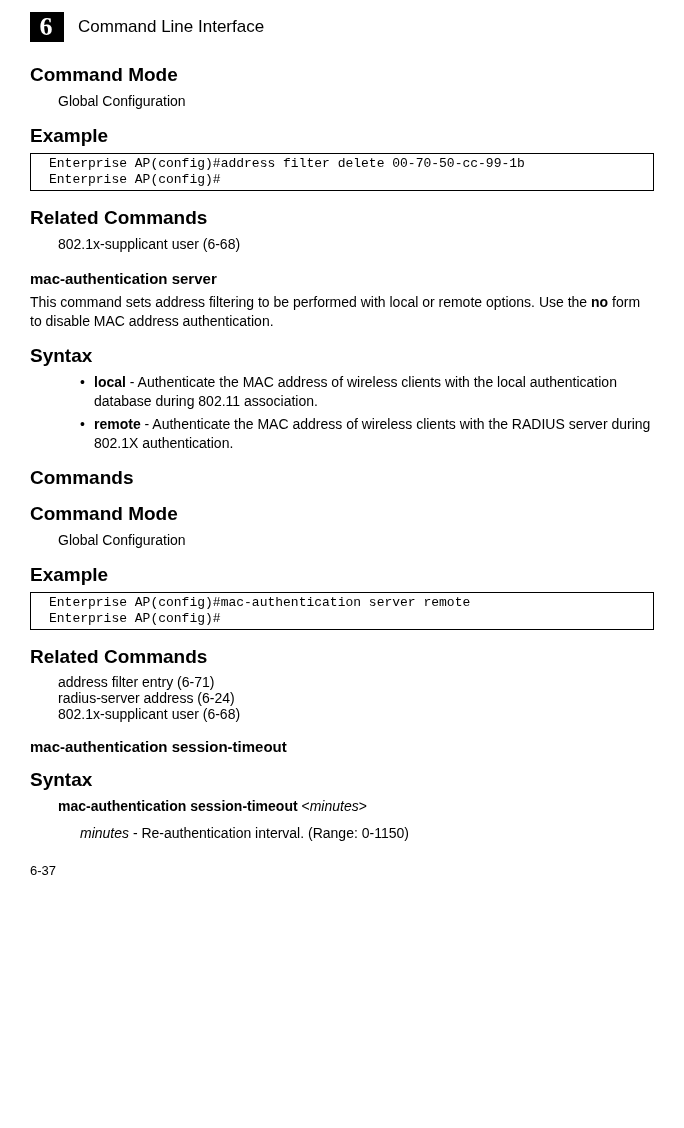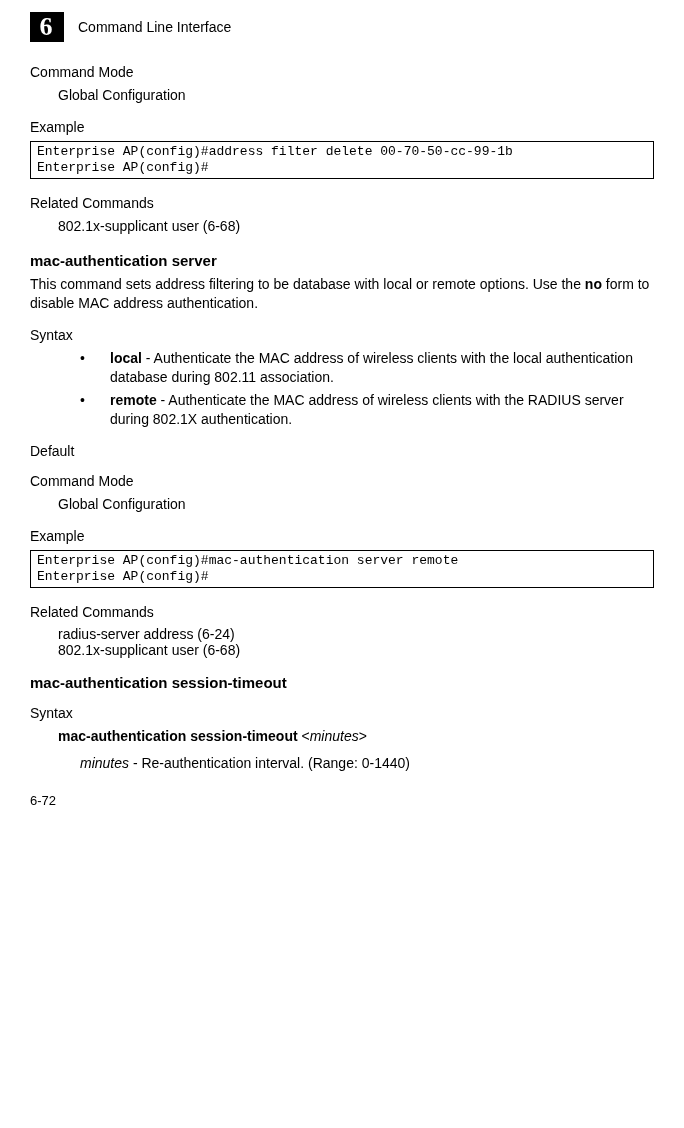--- a/index.html
+++ b/index.html
@@ -29,38 +29,38 @@
     font-weight: bold;
     font-size: 26px;
     display: flex;
     align-items: center;
     justify-content: center;
     margin-right: 14px;
     padding-right:2px;
   }
   .header-title {
     font-family: Arial, Helvetica, sans-serif;
-    font-size: 14px;
+    font-size: 17px;
   }
   .h4 {
-    font-weight: normal;
-    font-size: 14px;
+    font-weight: bold;
+    font-size: 19px;
     margin: 14px 0 6px 0;
   }
   .indent1 {
     margin-left: 28px;
   }
   .indent2 {
     margin-left: 36px;
   }
   .code-box {
     border: 1px solid #000;
     font-family: "Courier New", Courier, monospace;
     font-size: 13px;
-    padding: 2px 6px;
+    padding: 2px 18px;
     white-space: pre;
     line-height: 1.25;
     margin: 4px 0 16px 0;
   }
   p {
     margin: 4px 0 8px 0;
     line-height: 1.35;
   }
   .bullet-list {
     margin: 6px 0 8px 0;
@@ -71,21 +71,20 @@
     margin-left: 50px;
     margin-bottom: 4px;
     line-height: 1.35;
   }
   .bullet-dot {
     width: 14px;
     flex-shrink: 0;
   }
   .bullet-text {
     flex: 1;
-    margin-left: 16px;
   }
   .section-cmd {
     font-weight: bold;
     font-size: 15px;
     margin: 16px 0 6px 0;
   }
   .footer {
     font-size: 13px;
     margin-top: 20px;
   }
@@ -107,61 +106,62 @@
 
   <div class="h4">Example</div>
   <div class="code-box">Enterprise AP(config)#address filter delete 00-70-50-cc-99-1b
 Enterprise AP(config)#</div>
 
   <div class="h4">Related Commands</div>
   <p class="indent1">802.1x-supplicant user (6-68)</p>
 
   <div class="section-cmd">mac-authentication server</div>
   <p>
-    <span>This command sets address filtering to be database with local or remote options. Use the </span><span class="bold">no</span><span> form to disable MAC address authentication.</span>
+    <span>This command sets address filtering to be performed with local or remote options. Use the </span><span class="bold">no</span><span> form to disable MAC address authentication.</span>
   </p>
 
   <div class="h4">Syntax</div>
 
   <div class="bullet-list">
     <div class="bullet-item">
       <div class="bullet-dot">•</div>
       <div class="bullet-text">
         <span class="bold">local</span><span> - Authenticate the MAC address of wireless clients with the local authentication database during 802.11 association.</span>
       </div>
     </div>
     <div class="bullet-item">
       <div class="bullet-dot">•</div>
       <div class="bullet-text">
         <span class="bold">remote</span><span> - Authenticate the MAC address of wireless clients with the RADIUS server during 802.1X authentication.</span>
       </div>
     </div>
   </div>
 
-  <div class="h4">Default</div>
+  <div class="h4">Commands</div>
 
   <div class="h4">Command Mode</div>
   <p class="indent1">Global Configuration</p>
 
   <div class="h4">Example</div>
   <div class="code-box">Enterprise AP(config)#mac-authentication server remote
 Enterprise AP(config)#</div>
 
   <div class="h4">Related Commands</div>
   <div class="indent1">
+    <div>address filter entry (6-71)</div>
     <div>radius-server address (6-24)</div>
     <div>802.1x-supplicant user (6-68)</div>
   </div>
 
   <div class="section-cmd">mac-authentication session-timeout</div>
 
   <div class="h4">Syntax</div>
   <p class="indent1">
     <span class="bold">mac-authentication session-timeout </span><span>&lt;</span><span class="italic">minutes</span><span>&gt;</span>
   </p>
 
   <p class="indent2" style="margin-left:50px;">
-    <span class="italic">minutes</span><span> - Re-authentication interval. (Range: 0-1440)</span>
+    <span class="italic">minutes</span><span> - Re-authentication interval. (Range: 0-1150)</span>
   </p>
 
-  <div class="footer">6-72</div>
+  <div class="footer">6-37</div>
 
 </div>
 
 </body></html>

